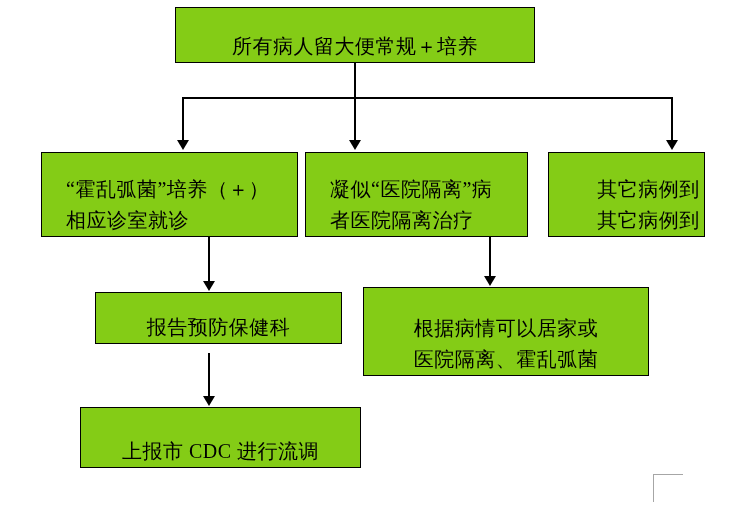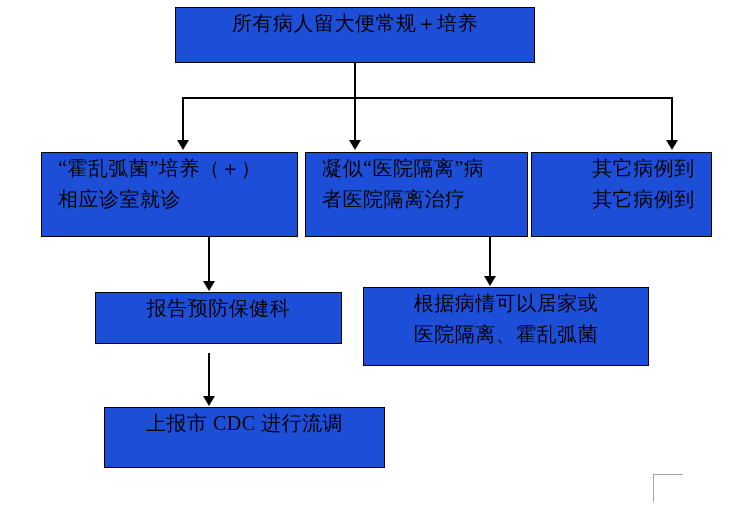--- a/index.html
+++ b/index.html
@@ -15,49 +15,49 @@
     position: relative;
     width: 745px;
     height: 531px;
     background: #ffffff;
     overflow: hidden;
   }
   .node {
     position: absolute;
     box-sizing: border-box;
     border: 1.4px solid #000000;
-    background: #1d4ed8;
+    background: #84cc16;
     display: flex;
     flex-direction: column;
     align-items: center;
-    justify-content: flex-start;
+    justify-content: flex-end;
     text-align: center;
     color: #000000;
     font-size: 20px;
     line-height: 1.55;
     letter-spacing: 0.5px;
     font-family: "Liberation Serif", "DejaVu Serif", serif;
   }
   .node .line {
     display: block;
     white-space: nowrap;
   }
   
   #node-all-patients   { left: 175px; top: 7px;   width: 360px; height: 56px; }
   #node-vibrio-pos     { left: 41px;  top: 152px; width: 257px; height: 85px; }
   #node-suspected      { left: 305px; top: 152px; width: 223px; height: 85px; }
-  #node-other-cases    { left: 531px; top: 152px; width: 181px; height: 85px; padding-left: 44px; }
+  #node-other-cases    { left: 548px; top: 152px; width: 157px; height: 85px; padding-left: 44px; }
   #node-report-dept    { left: 95px;  top: 292px; width: 247px; height: 52px; }
-  #node-home-or-hosp   { left: 363px; top: 287px; width: 286px; height: 79px; }
-  #node-report-cdc     { left: 80px;  top: 407px; width: 281px; height: 61px; margin-left: 24px; }
+  #node-home-or-hosp   { left: 363px; top: 287px; width: 286px; height: 89px; }
+  #node-report-cdc     { left: 80px;  top: 407px; width: 281px; height: 61px; }
 
   
   #node-vibrio-pos, #node-suspected {
     align-items: flex-start;
-    padding-left: 16px;
+    padding-left: 24px;
     text-align: left;
   }
 
   
   .conn {
     position: absolute;
     background: #000000;
   }
   .vline { width: 1.6px; }
   .hline { height: 1.6px; }

